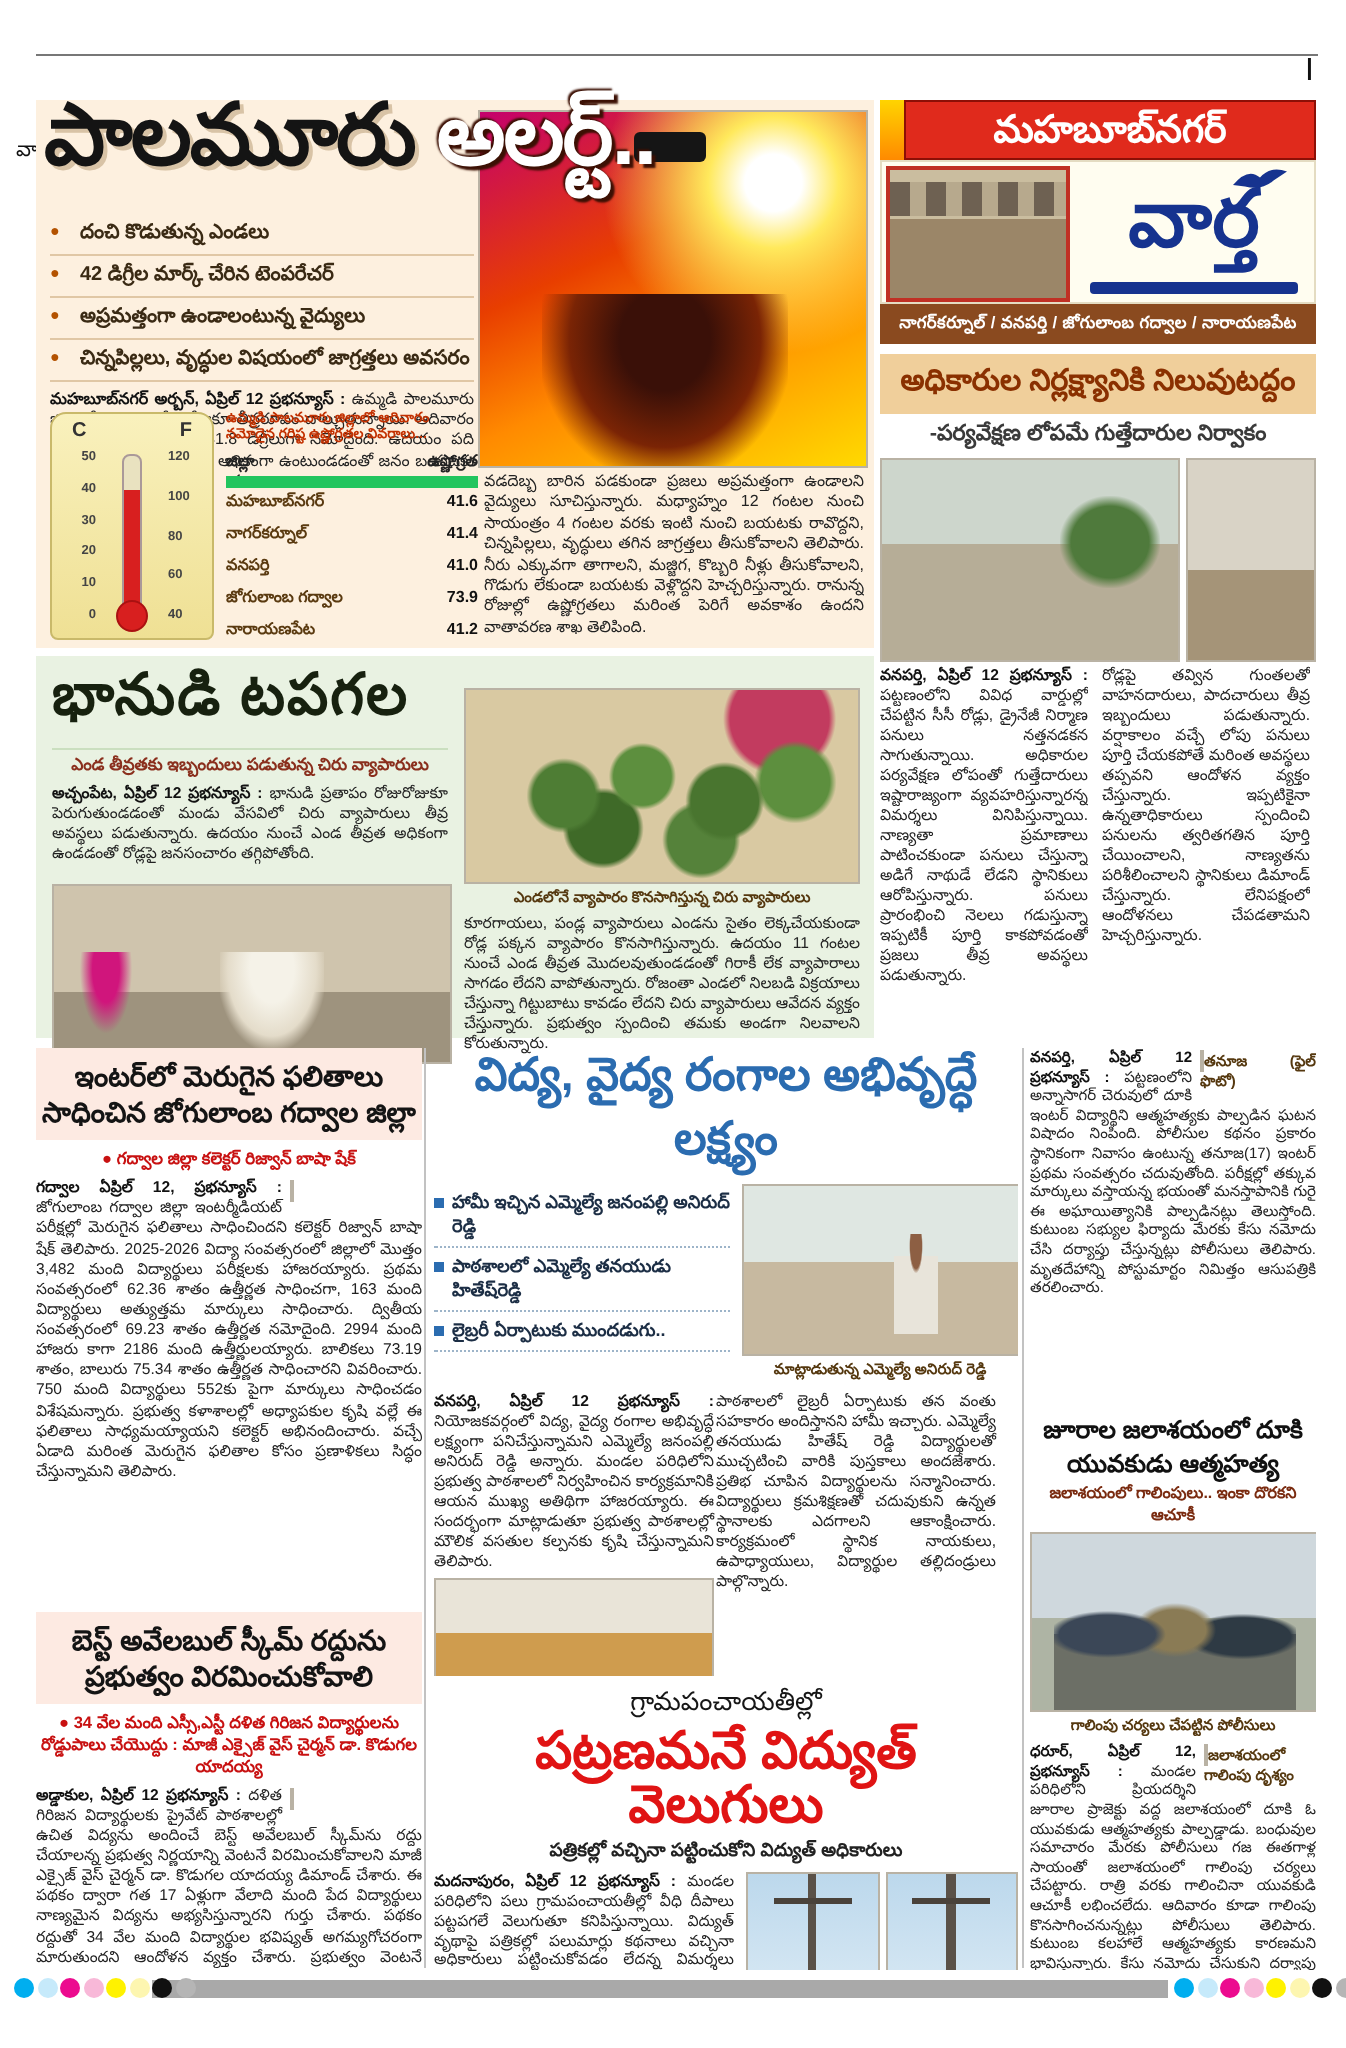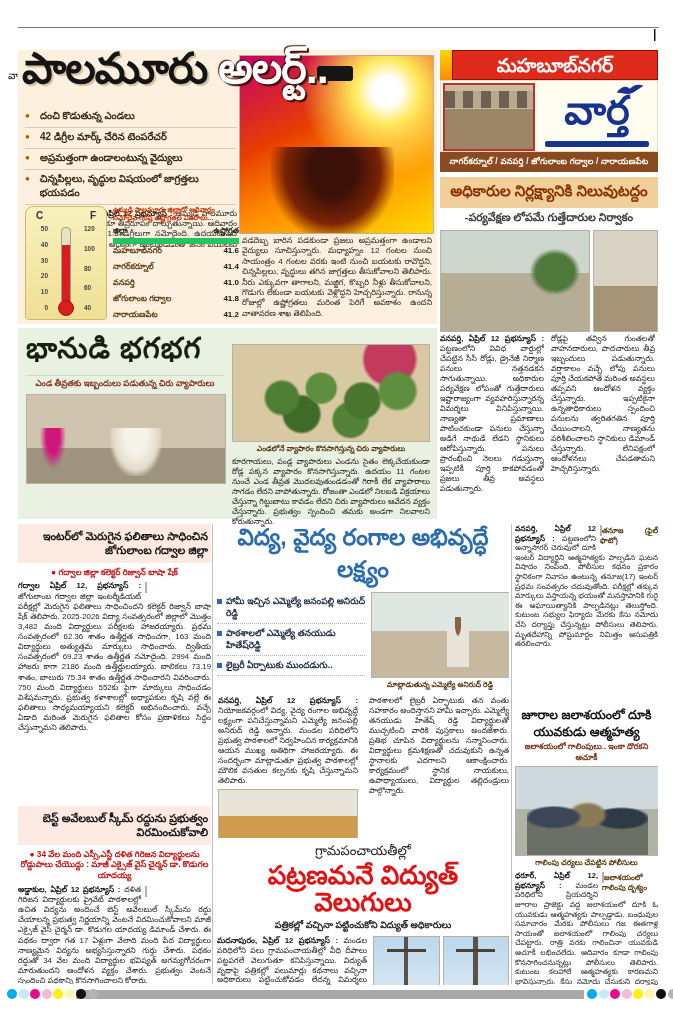--- a/index.html
+++ b/index.html
@@ -142,38 +142,38 @@
   .neg-body{margin-top:2px;display:flex;gap:7px;}
   .neg-col{width:104px;font-size:7.8px;line-height:1.28;height:196px;overflow:hidden;}
 
   
   .vline{position:absolute;top:524px;height:460px;width:1px;background:#c2c2c2;}
   .vl1{left:212px;}.vl2{left:511px;}
   .colL{position:absolute;left:18px;top:524px;width:193px;height:461px;overflow:hidden;}
   .colM{position:absolute;left:217px;top:524px;width:292px;height:461px;overflow:hidden;}
   .colR{position:absolute;left:515px;top:524px;width:143px;height:461px;overflow:hidden;}
 
-  .headbox{background:#fdeae2;padding:5px 3px;text-align:right;font-weight:bold;font-size:11px;
+  .headbox{background:#fdeae2;padding:5px 3px;text-align:center;font-weight:bold;font-size:14px;
       line-height:1.3;color:#141414;}
   .redline{color:#c81111;font-size:8.3px;font-weight:bold;text-align:center;margin:4px 2px;line-height:1.3;}
   .story-body{font-size:7.8px;line-height:1.3;}
   .fl-photo{float:right;width:66px;margin:2px 0 2px 4px;}
   .fl-photo .ph{width:66px;height:82px;}
   .colL .s1{height:276px;overflow:hidden;}
   .colL .s2{margin-top:6px;height:178px;overflow:hidden;}
 
   .dev-hl{margin:0;text-align:center;color:#2b6cb0;font-size:23px;font-weight:bold;}
   .dev-top{display:flex;gap:6px;margin-top:4px;justify-content:flex-end;}
   .dev-bullets{width:148px;}
   .dev-bullets .db{display:flex;gap:4px;font-size:9px;font-weight:bold;color:#1c2e45;
       padding:3.5px 0;border-bottom:1px dotted #9db4c9;}
   .db .sq{width:5px;height:5px;background:#2b6cb0;margin-top:3px;flex:none;}
   .dev-photo{flex:1;}
   .dev-meet{width:100%;height:84px;}
-  .dev-cols{display:flex;gap:11px;margin-top:3px;height:142px;overflow:hidden;justify-content:flex-end;}
+  .dev-cols{display:flex;gap:1px;margin-top:3px;height:142px;overflow:hidden;}
   .dev-col{width:140px;font-size:7.8px;line-height:1.28;}
   .dev-kids{width:138px;height:66px;margin-top:3px;}
 
   .power{margin-top:5px;}
   .kicker{text-align:center;font-weight:normal;font-size:13px;color:#161616;}
   .power-hl{margin:1px 0;text-align:center;color:#e01414;font-weight:bold;font-size:26px;line-height:1.05;}
   .power-sub{text-align:center;font-size:9.3px;font-weight:bold;color:#222;margin:3px 0 4px;}
   .power-main{display:flex;gap:6px;}
   .power-text{width:150px;font-size:7.8px;line-height:1.28;height:158px;overflow:hidden;}
   .power-photos{flex:1;}
@@ -223,21 +223,21 @@
         <div class="lb">
             <span class="dot">●</span>
             <span>42 డిగ్రీల మార్క్ చేరిన టెంపరేచర్</span>
           </div>
         <div class="lb">
             <span class="dot">●</span>
             <span>అప్రమత్తంగా ఉండాలంటున్న వైద్యులు</span>
           </div>
         <div class="lb">
             <span class="dot">●</span>
-            <span>చిన్నపిల్లలు, వృద్ధుల విషయంలో జాగ్రత్తలు భయపడం</span>
+            <span>చిన్నపిల్లలు, వృద్ధుల విషయంలో జాగ్రత్తలు అవసరం</span>
           </div>
       </div>
       <div class="lead-text jt"><span class="dateline">మహబూబ్‌నగర్ అర్బన్, ఏప్రిల్ 12 ప్రభన్యూస్ : </span><span>ఉమ్మడి పాలమూరు జిల్లాలో ఎండలు రోజురోజుకూ తీవ్రరూపం దాల్చుతున్నాయి. ఆదివారం జిల్లాలో గరిష్ట ఉష్ణోగ్రత 41.8 డిగ్రీలుగా నమోదైంది. ఉదయం పది గంటల నుంచే ఎండ తీవ్రత అధికంగా ఉంటుండడంతో జనం బయటకు రావాలంటేనే భయపడుతున్నారు.</span></div>
     </div>
 
     <div class="thermo-row">
       <div class="thermo">
         <div class="t-label c">C</div>
         <div class="t-label f">F</div>
         <div class="t-ticks c">
@@ -273,36 +273,37 @@
         <div class="tt-row">
             <span>నాగర్‌కర్నూల్</span>
             <span class="tt-val">41.4</span>
           </div>
         <div class="tt-row">
             <span>వనపర్తి</span>
             <span class="tt-val">41.0</span>
           </div>
         <div class="tt-row">
             <span>జోగులాంబ గద్వాల</span>
-            <span class="tt-val">41.8</span>
+            <span class="tt-val">73.9</span>
           </div>
         <div class="tt-row">
             <span>నారాయణపేట</span>
             <span class="tt-val">41.2</span>
           </div>
       </div>
     </div>
 
     <div class="lead-right jt">వడదెబ్బ బారిన పడకుండా ప్రజలు అప్రమత్తంగా ఉండాలని వైద్యులు సూచిస్తున్నారు. మధ్యాహ్నం 12 గంటల నుంచి సాయంత్రం 4 గంటల వరకు ఇంటి నుంచి బయటకు రావొద్దని, చిన్నపిల్లలు, వృద్ధులు తగిన జాగ్రత్తలు తీసుకోవాలని తెలిపారు. నీరు ఎక్కువగా తాగాలని, మజ్జిగ, కొబ్బరి నీళ్లు తీసుకోవాలని, గొడుగు లేకుండా బయటకు వెళ్లొద్దని హెచ్చరిస్తున్నారు. రానున్న రోజుల్లో ఉష్ణోగ్రతలు మరింత పెరిగే అవకాశం ఉందని వాతావరణ శాఖ తెలిపింది.</div>
   </div>
 
   <div class="bhanu">
     <div class="bh-left">
-      <h2 class="bh-hl">భానుడి భగభగ</h2>
+      <h2 class="bh-hl">భానుడి టపగల</h2>
       <div class="bh-sub">ఎండ తీవ్రతకు ఇబ్బందులు పడుతున్న చిరు వ్యాపారులు</div>
+      <div class="bh-body jt"><span class="dateline">అచ్చంపేట, ఏప్రిల్ 12 ప్రభన్యూస్ : </span><span>భానుడి ప్రతాపం రోజురోజుకూ పెరుగుతుండడంతో మండు వేసవిలో చిరు వ్యాపారులు తీవ్ర అవస్థలు పడుతున్నారు. ఉదయం నుంచే ఎండ తీవ్రత అధికంగా ఉండడంతో రోడ్లపై జనసంచారం తగ్గిపోతోంది.</span></div>
       <div class="ph ph-market bh-market"></div>
     </div>
     <div class="bh-right">
       <div class="ph ph-mango bh-mango"></div>
       <div class="cap">ఎండలోనే వ్యాపారం కొనసాగిస్తున్న చిరు వ్యాపారులు</div>
       <div class="bh-body2 jt">కూరగాయలు, పండ్ల వ్యాపారులు ఎండను సైతం లెక్కచేయకుండా రోడ్ల పక్కన వ్యాపారం కొనసాగిస్తున్నారు. ఉదయం 11 గంటల నుంచే ఎండ తీవ్రత మొదలవుతుండడంతో గిరాకీ లేక వ్యాపారాలు సాగడం లేదని వాపోతున్నారు. రోజంతా ఎండలో నిలబడి విక్రయాలు చేస్తున్నా గిట్టుబాటు కావడం లేదని చిరు వ్యాపారులు ఆవేదన వ్యక్తం చేస్తున్నారు. ప్రభుత్వం స్పందించి తమకు అండగా నిలవాలని కోరుతున్నారు.</div>
     </div>
   </div>
 
   <div class="rcol">

